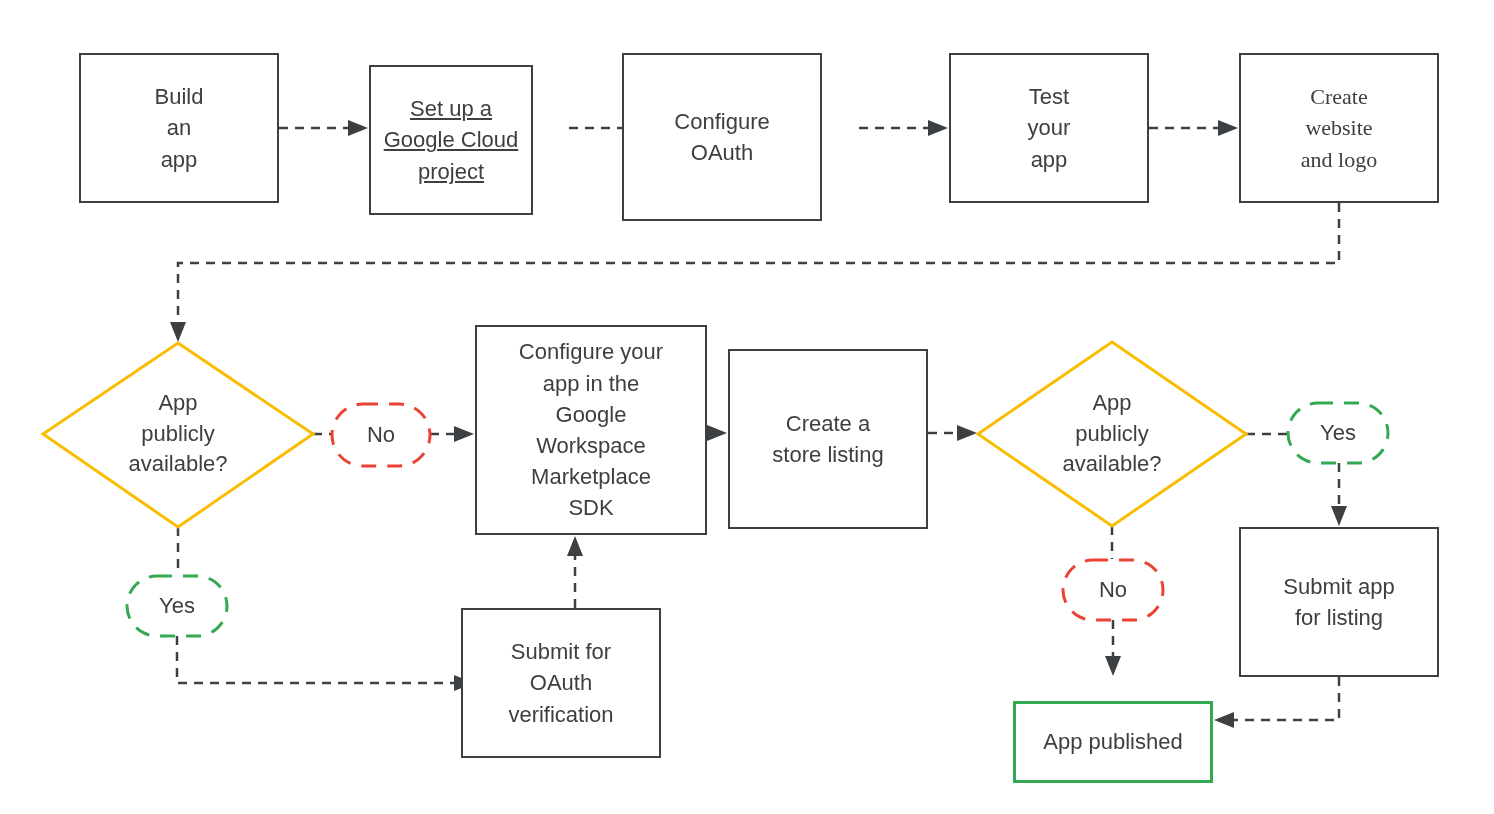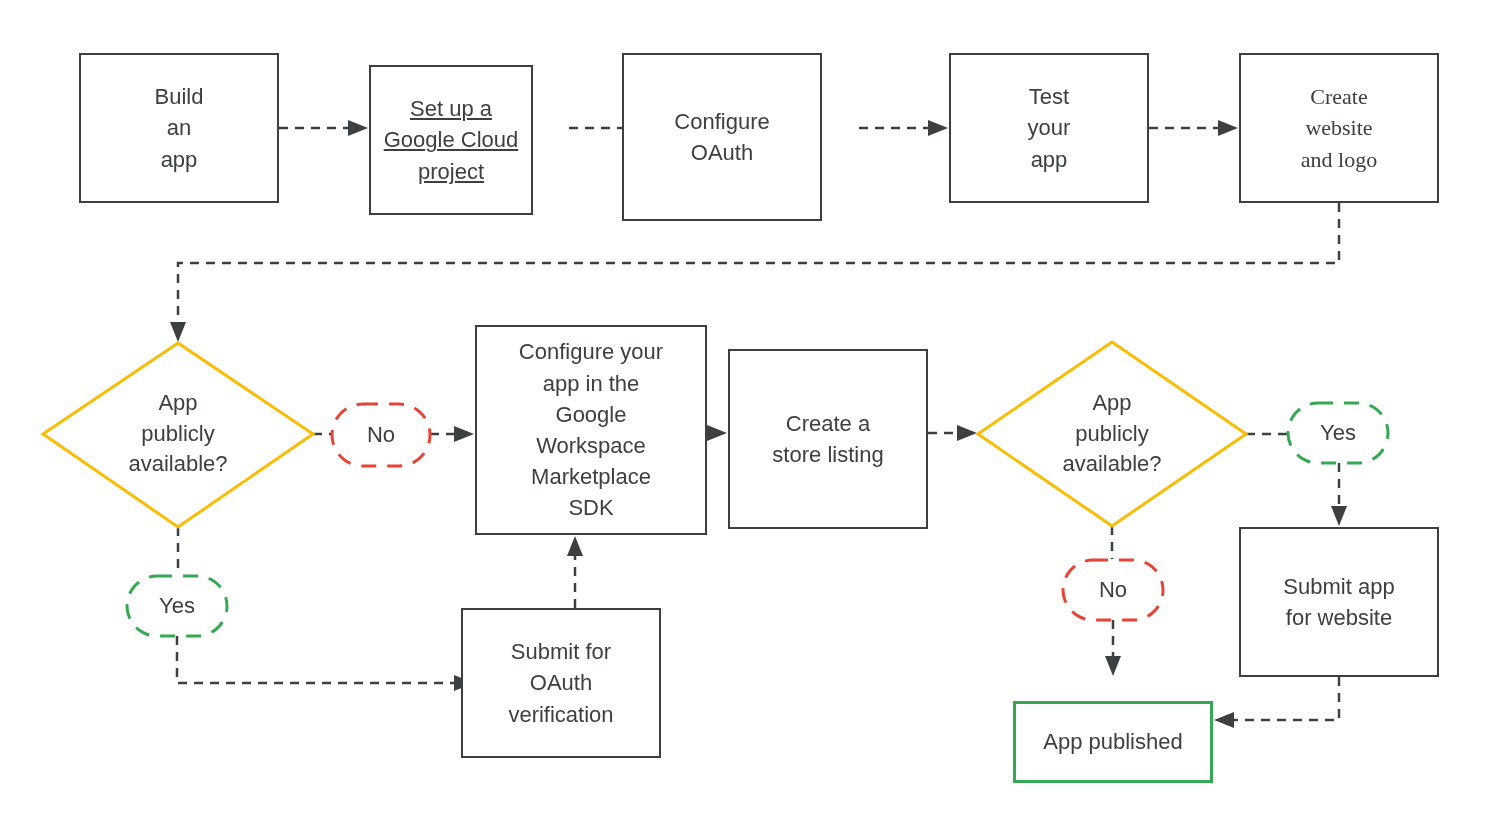--- a/index.html
+++ b/index.html
@@ -97,21 +97,21 @@
 Google
 Workspace
 Marketplace
 SDK</div>
   <div class="node" style="left:728px;top:349px;width:200px;height:180px;">Create a
 store listing</div>
   <div class="node" style="left:461px;top:608px;width:200px;height:150px;">Submit for
 OAuth
 verification</div>
   <div class="node" style="left:1239px;top:527px;width:200px;height:150px;">Submit app
-for website</div>
+for listing</div>
   <div class="node published" style="left:1013px;top:677px;width:200px;height:82px;">App published</div>
 
   <div class="float-label" style="left:98px;top:373px;width:160px;height:122px;">App
 publicly
 available?</div>
   <div class="float-label" style="left:1032px;top:373px;width:160px;height:122px;">App
 publicly
 available?</div>
 
   <div class="float-label" style="left:332px;top:404px;width:98px;height:62px;">No</div>

